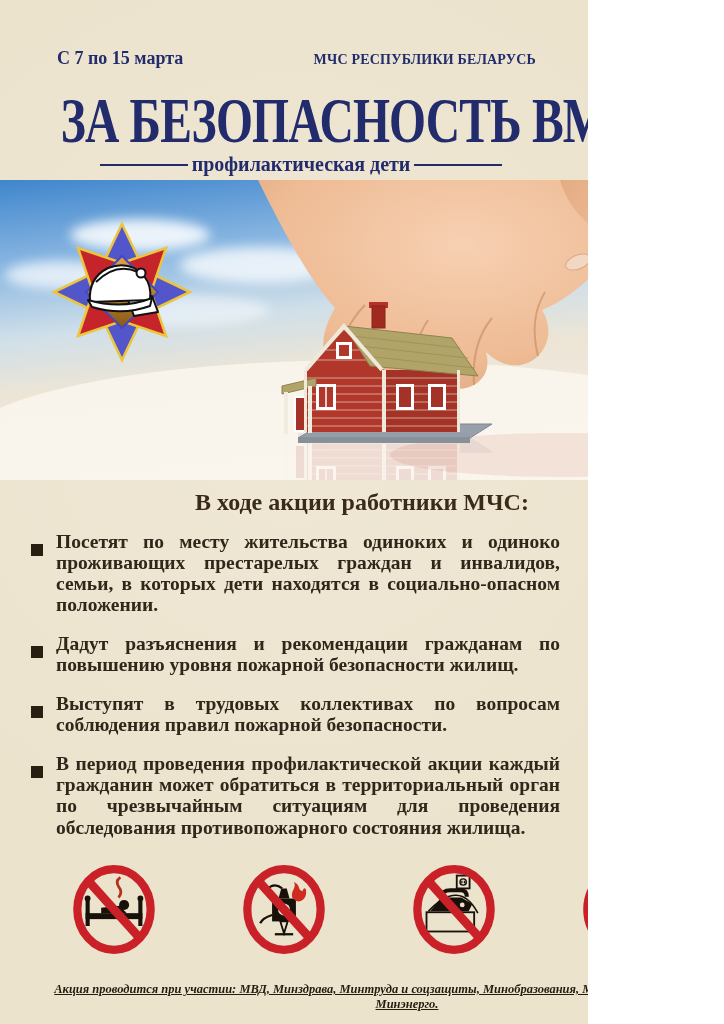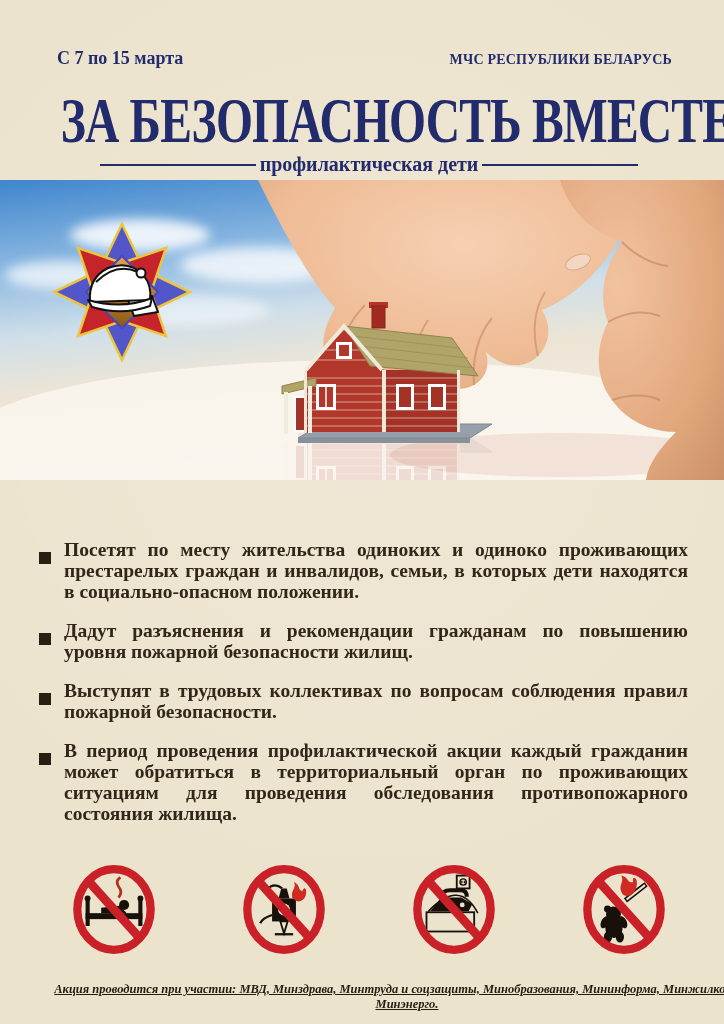--- a/index.html
+++ b/index.html
@@ -1,18 +1,18 @@
 <!DOCTYPE html>
 <html><head>
 <meta charset="utf-8">
 <style>
   html,body{margin:0;padding:0;}
   .page{
     position:relative;
-    width:724px;height:1024px;
+    width:588px;height:1024px;
     background:#ece3cd;
     background-image:radial-gradient(circle at 50% 40%, rgba(255,255,255,.18), rgba(0,0,0,0) 70%);
     font-family:"Liberation Serif","DejaVu Serif",serif;
     overflow:hidden;
   }
   
   .header-row{
     position:absolute;top:48px;left:57px;right:52px;
     display:flex;justify-content:space-between;align-items:baseline;
   }
@@ -33,21 +33,21 @@
   .subtitle{font-size:20px;font-weight:bold;color:#222c6d;white-space:nowrap;}
   
   .photo{position:absolute;top:180px;left:0;width:724px;height:300px;}
   
   .heading{
     position:absolute;top:489px;left:0;width:724px;text-align:center;
     font-size:24px;font-weight:bold;color:#3a2b18;
   }
   .bullets{
     position:absolute;top:531px;left:30px;right:28px;
-    list-style:none;margin:8px;padding:0;
+    list-style:none;margin:0;padding:0;
   }
   .bullets li{
     position:relative;padding-left:26px;margin:0 0 18px 0;
     text-align:justify;
     font-size:19.5px;font-weight:bold;color:#32261a;line-height:1.08;
   }
   .bullet-square{
     position:absolute;left:1px;top:13px;width:12px;height:12px;background:#281e11;
   }
   
@@ -215,37 +215,38 @@
         <rect x="294" y="216" width="13" height="36" fill="#ffffff"></rect>
         <rect x="296" y="218" width="9" height="32" fill="#a53226"></rect>
         <rect x="304" y="190" width="3" height="62" fill="#efe9da"></rect>
         <rect x="382" y="190" width="4" height="62" fill="#efe9da"></rect>
         <rect x="457" y="190" width="3" height="62" fill="#efe9da"></rect>
       </g>
       <use href="#housegrp" transform="translate(0,516) scale(1,-1)" opacity="0.13"></use>
     </g>
   </svg>
 
+  <div class="heading">В ходе акции работники МЧС:</div>
 
   <ul class="bullets">
     <li>
       <span class="bullet-square"></span>
       <span>Посетят по месту жительства одиноких и одиноко проживающих престарелых граждан и инвалидов, семьи, в которых дети находятся в социально-опасном положении.</span>
     </li>
     <li>
       <span class="bullet-square"></span>
       <span>Дадут разъяснения и рекомендации гражданам по повышению уровня пожарной безопасности жилищ.</span>
     </li>
     <li>
       <span class="bullet-square"></span>
       <span>Выступят в трудовых коллективах по вопросам соблюдения правил пожарной безопасности.</span>
     </li>
     <li>
       <span class="bullet-square"></span>
-      <span>В период проведения профилактической акции каждый гражданин может обратиться в территориальный орган по проживающих ситуациям для проведения обследования противопожарного состояния жилища.</span>
+      <span>В период проведения профилактической акции каждый гражданин может обратиться в территориальный орган по чрезвычайным ситуациям для проведения обследования противопожарного состояния жилища.</span>
     </li>
   </ul>
 
   <div class="signs">
 
     <svg class="sign" viewBox="-50 -54 100 108">
       <g>
         <rect class="pict" x="-31" y="-10" width="4.5" height="28"></rect>
         <circle class="pict" cx="-28.8" cy="-12" r="3.2"></circle>
         <rect class="pict" x="26.5" y="-10" width="4.5" height="28"></rect>

